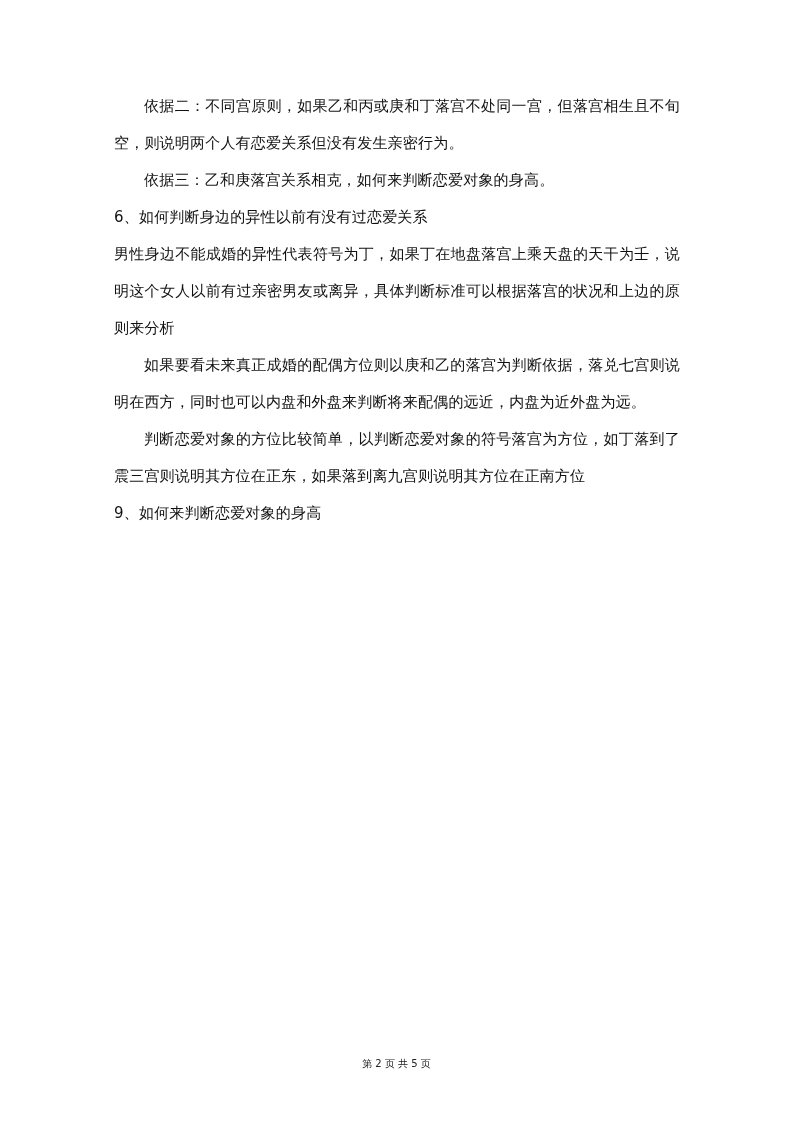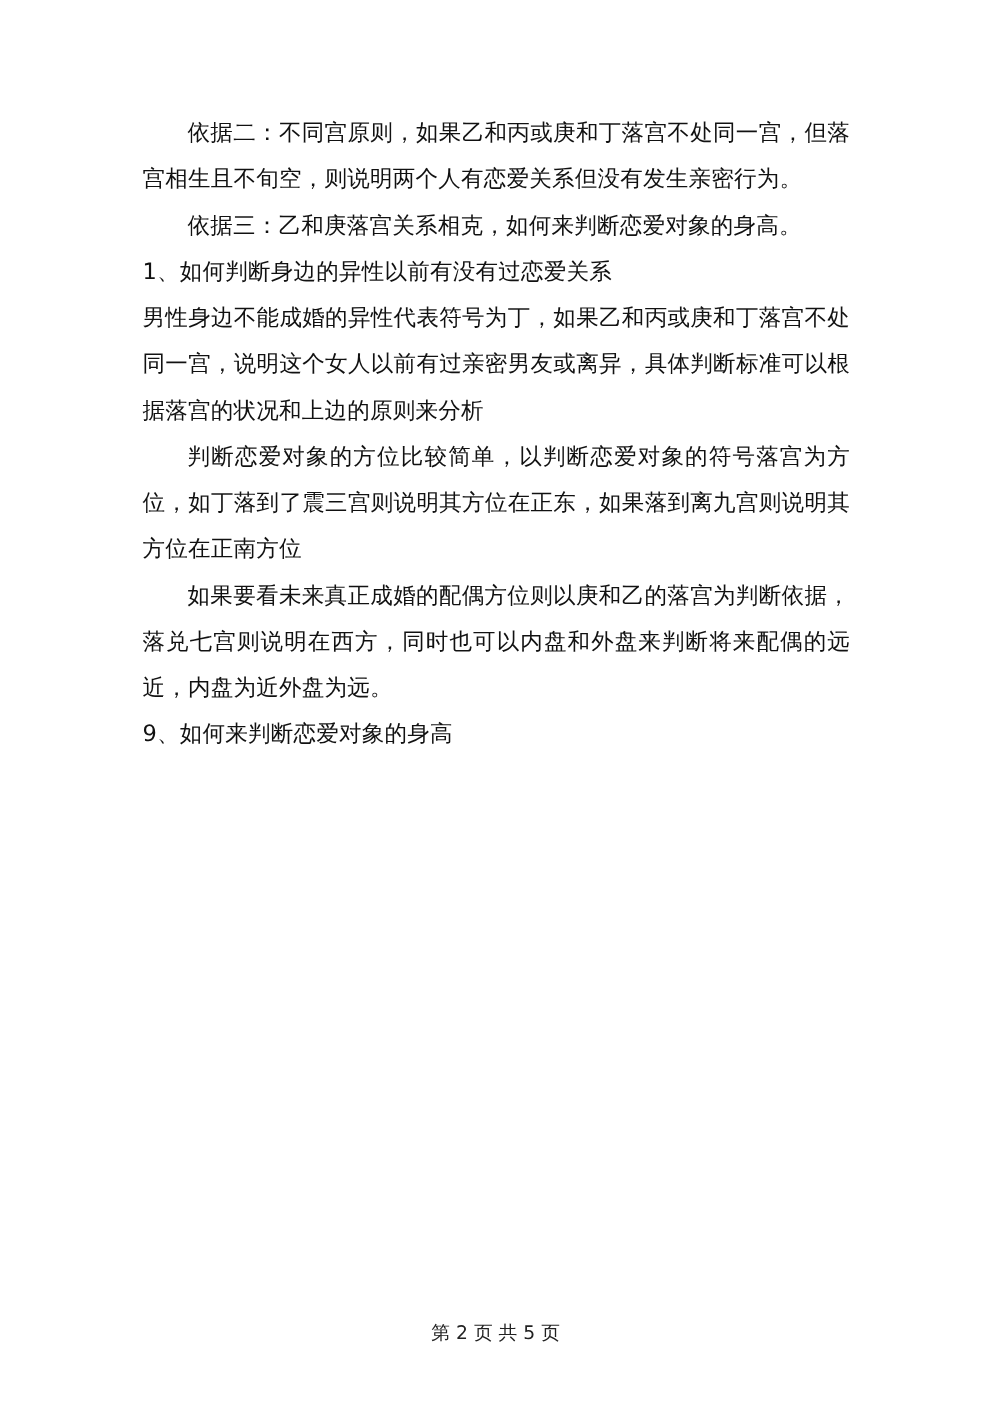--- a/index.html
+++ b/index.html
@@ -19,49 +19,49 @@
     box-sizing: border-box;
     overflow: hidden;
   }
   .content {
     position: absolute;
     left: 114px;
     top: 88px;
     width: 566px;
   }
   .para {
-    font-size: 18px;
+    font-size: 15px;
     line-height: 37px;
     letter-spacing: 0.2px;
     text-align: justify;
     margin: 0;
     color: #111111;
     font-weight: 500;
   }
   .indent {
     text-indent: 2em;
   }
   .footer {
     position: absolute;
     left: 0;
     top: 1057px;
     width: 793px;
     text-align: center;
-    font-size: 15px;
+    font-size: 10px;
     color: #222222;
     font-weight: 500;
   }
 </style>
 </head>
 <body>
 
 <div class="page">
   <div class="content">
     <p class="para indent">依据二：不同宫原则，如果乙和丙或庚和丁落宫不处同一宫，但落宫相生且不旬空，则说明两个人有恋爱关系但没有发生亲密行为。</p>
     <p class="para indent">依据三：乙和庚落宫关系相克，如何来判断恋爱对象的身高。</p>
-    <p class="para">1、如何判断身边的异性以前有没有过恋爱关系</p>
-    <p class="para">男性身边不能成婚的异性代表符号为丁，如果乙和丙或庚和丁落宫不处同一宫，说明这个女人以前有过亲密男友或离异，具体判断标准可以根据落宫的状况和上边的原则来分析</p>
+    <p class="para">6、如何判断身边的异性以前有没有过恋爱关系</p>
+    <p class="para">男性身边不能成婚的异性代表符号为丁，如果丁在地盘落宫上乘天盘的天干为壬，说明这个女人以前有过亲密男友或离异，具体判断标准可以根据落宫的状况和上边的原则来分析</p>
+    <p class="para indent">如果要看未来真正成婚的配偶方位则以庚和乙的落宫为判断依据，落兑七宫则说明在西方，同时也可以内盘和外盘来判断将来配偶的远近，内盘为近外盘为远。</p>
     <p class="para indent">判断恋爱对象的方位比较简单，以判断恋爱对象的符号落宫为方位，如丁落到了震三宫则说明其方位在正东，如果落到离九宫则说明其方位在正南方位</p>
-    <p class="para indent">如果要看未来真正成婚的配偶方位则以庚和乙的落宫为判断依据，落兑七宫则说明在西方，同时也可以内盘和外盘来判断将来配偶的远近，内盘为近外盘为远。</p>
     <p class="para">9、如何来判断恋爱对象的身高</p>
   </div>
   <div class="footer">第 2 页 共 5 页</div>
 </div>
 
 </body></html>

